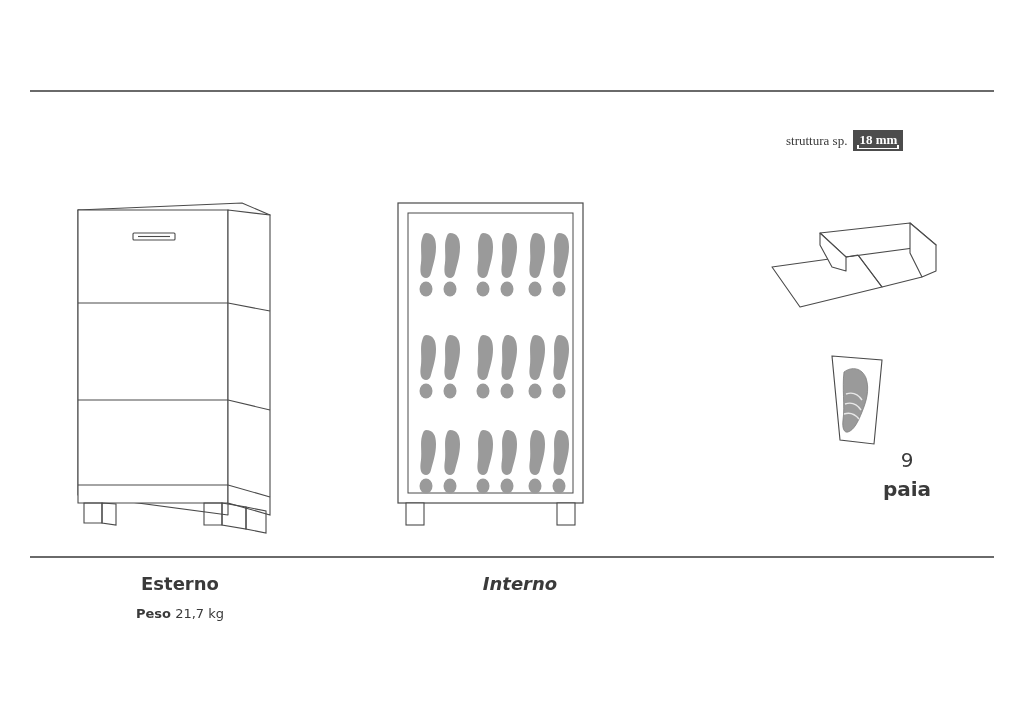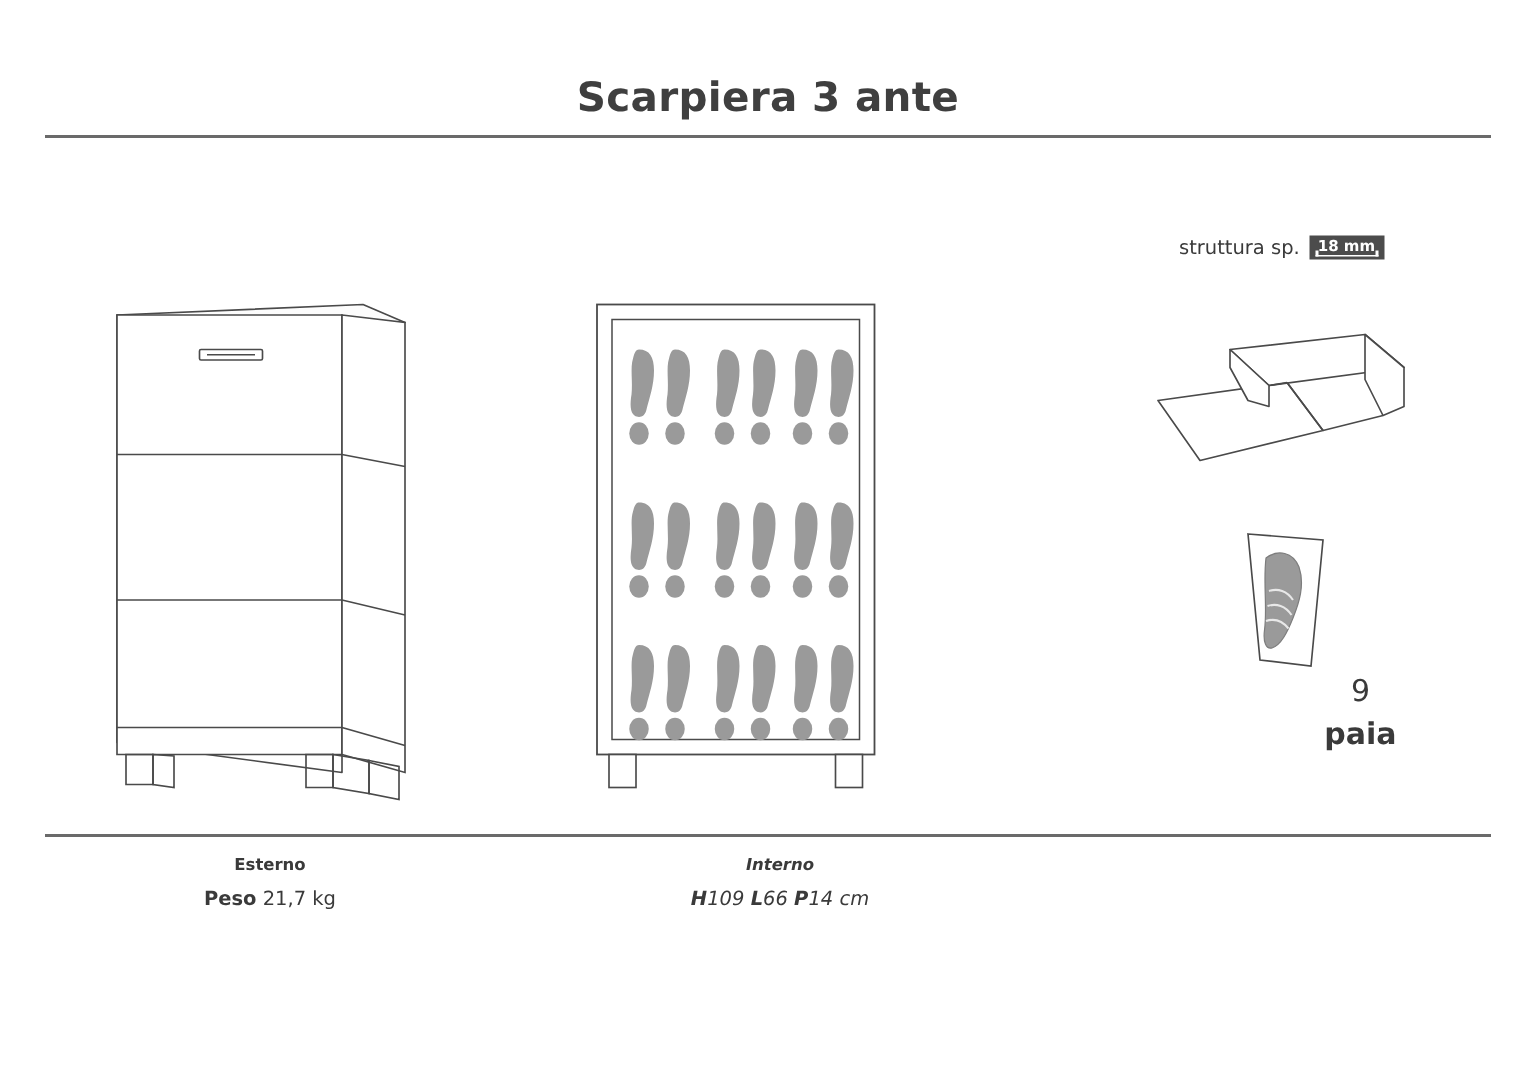--- a/index.html
+++ b/index.html
@@ -40,31 +40,32 @@
     height: 2px;
     background: #6a6a6a;
   }
   .rule-top { top: 90px; }
   .rule-bottom { top: 556px; }
 
   
   .struttura-wrap {
     position: absolute;
     left: 786px;
-    top: 157px;
+    top: 130px;
     display: flex;
     align-items: center;
     gap: 6px;
     font-size: 13px;
     color: #3a3a3a;
+    font-family: Liberation Serif, serif;
   }
   .thickness-badge {
     background: #4c4c4c;
     color: #ffffff;
-    font-size: 10px;
+    font-size: 13px;
     font-weight: bold;
     padding: 2px 6px 3px 6px;
     position: relative;
   }
   .thickness-badge::after {
     content: "";
     position: absolute;
     left: 4px;
     right: 4px;
     bottom: 2px;
@@ -80,21 +81,21 @@
   
   .spec {
     position: absolute;
     text-align: center;
     font-size: 13px;
     color: #3a3a3a;
     line-height: 1.95;
   }
   .spec .head {
     font-weight: bold;
-    font-size: 11px;
+    font-size: 18px;
     display: block;
   }
   .spec .line { display: block; }
   .spec b { font-weight: bold; }
 
   
   .paia {
     position: absolute;
     left: 862px;
     top: 446px;
@@ -105,21 +106,20 @@
     line-height: 1.45;
   }
   .paia .num { display: block; }
   .paia .word { display: block; font-weight: bold; }
 </style>
 </head>
 <body>
 
 <div class="page">
 
-  <div class="title">Scarpiera 3 ante</div>
   <div class="rule rule-top"></div>
   <div class="rule rule-bottom"></div>
 
   <div class="struttura-wrap">
     <span>struttura sp.</span>
     <span class="thickness-badge">18 mm</span>
   </div>
 
   <div class="drawing" style="left:60px; top:185px; width:240px; height:360px;">
     <svg width="240" height="360" viewBox="0 0 240 360" xmlns="http://www.w3.org/2000/svg">
@@ -272,21 +272,15 @@
   <div class="spec" style="left:60px; top:566px; width:240px;">
     <span class="head">Esterno</span>
     <span class="line" style="display:block; ">
       <b>Peso</b>
       <span>21,7 kg</span>
     </span>
   </div>
 
   <div class="spec" style="left:400px; top:566px; width:240px;font-style:italic;">
     <span class="head">Interno</span>
-    <span class="line">
-      <b>H</b><span>109</span>
-      <b>L</b><span>66</span>
-      <b>P</b><span>14</span>
-      <span>cm</span>
-    </span>
   </div>
 
 </div>
 
 </body></html>

